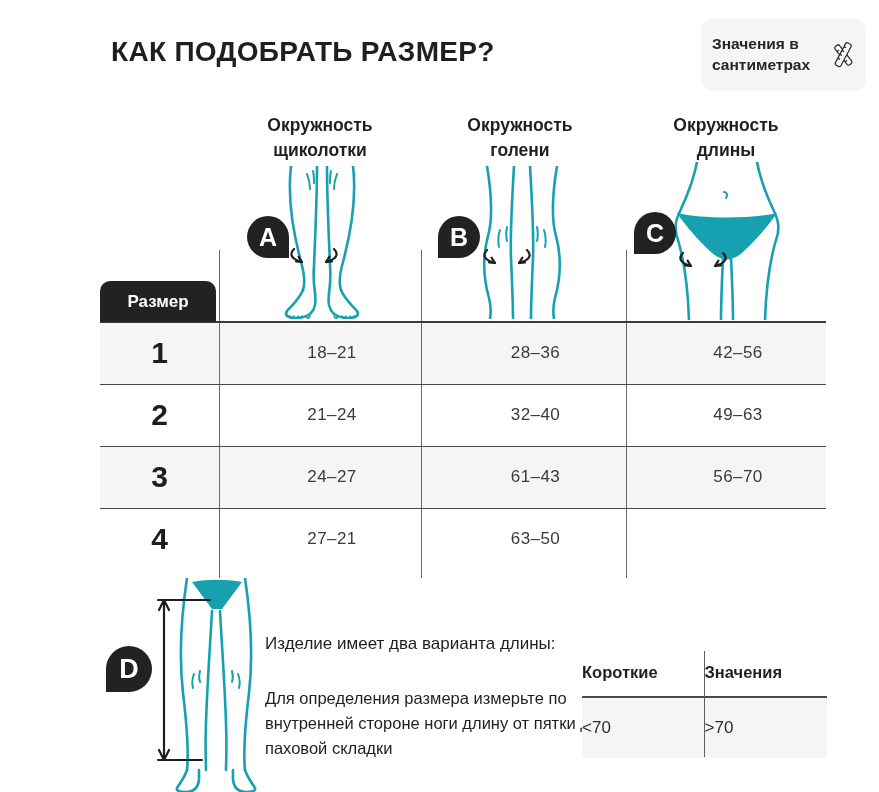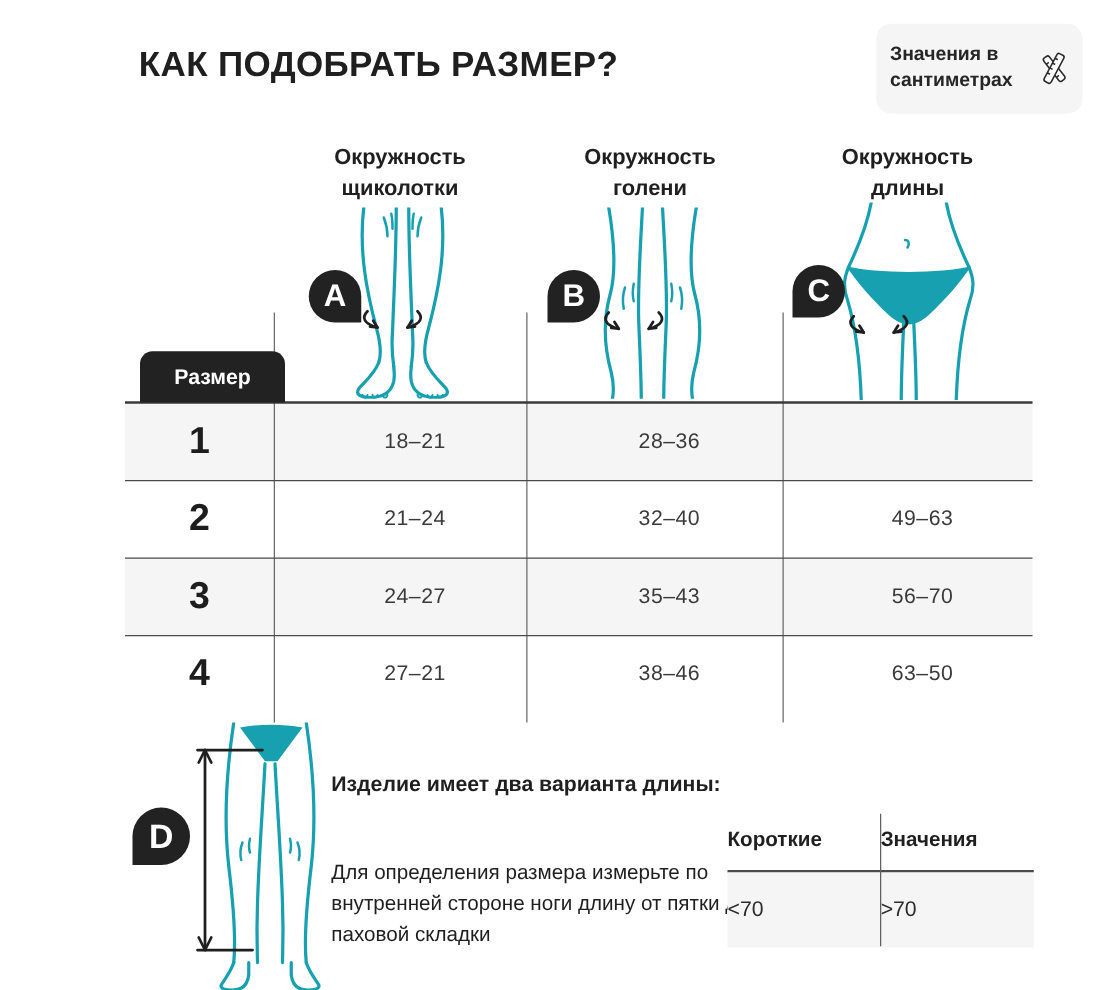--- a/index.html
+++ b/index.html
@@ -28,27 +28,27 @@
   .tail-br{border-radius:50% 50% 0 50%;}
   .tail-bl{border-radius:50% 50% 50% 0;}
   .marker.d{width:46px;height:46px;font-size:27px;}
   
   .stripe-row{left:100px;width:726px;height:62px;background:var(--stripe);}
   .vline{width:1px;top:250px;height:328px;background:#6a6a6a;}
   .hline{left:100px;width:726px;height:1px;background:#4a4a4a;}
   .hline.head{height:2px;background:#3b3b3b;}
   .size-chip{left:100px;top:281px;width:116px;height:41px;background:var(--ink);
              border-radius:10px 10px 0 0;color:#fff;font-weight:bold;font-size:17px;
-             display:flex;align-items:center;justify-content:center;margin-left:12px;}
+             display:flex;align-items:center;justify-content:center;}
   .trow{left:100px;width:726px;height:62px;display:grid;grid-template-columns:119px 202px 205px 200px;
         align-items:center;text-align:center;}
   .size-num{font-size:30px;font-weight:bold;color:#1d1d1d;}
   .cell-val{font-size:17px;color:#3a3a3a;letter-spacing:.4px;padding-left:24px;}
   
-  .bottom-heading{left:265px;top:618px;font-size:17px;font-weight:bold;text-align:right;}
+  .bottom-heading{left:265px;top:634px;font-size:17px;font-weight:normal;text-align:right;}
   .bottom-text{left:265px;top:686px;width:340px;font-size:16.5px;line-height:1.5;color:#1f1f1f;}
   .mini-table{left:582px;top:648px;width:245px;}
   .mini-head{display:grid;grid-template-columns:1fr 1fr;height:48px;align-items:center;
              font-weight:bold;font-size:16.5px;border-bottom:2px solid #4a4a4a;}
   .mini-vals{display:grid;grid-template-columns:1fr 1fr;height:60px;align-items:center;text-align:left;
              font-size:17px;background:var(--stripe);color:#2c2c2c;}
   .mini-div{position:absolute;left:122px;top:3px;width:1px;height:106px;background:#5f5f5f;}
   
   .st{stroke:var(--teal);stroke-width:2.6;fill:none;stroke-linecap:round;stroke-linejoin:round;}
   .tf{fill:var(--teal);stroke:none;}
@@ -179,37 +179,37 @@
   <div class="abs hline" style="top:508px;"></div>
 
   <div class="abs size-chip">
     <span>Размер</span>
   </div>
 
   <div class="abs trow" style="top:322px;">
     <span class="size-num">1</span>
     <span class="cell-val">18–21</span>
     <span class="cell-val">28–36</span>
+    <span class="cell-val">42–56</span>
   </div>
   <div class="abs trow" style="top:384px;">
     <span class="size-num">2</span>
     <span class="cell-val">21–24</span>
     <span class="cell-val">32–40</span>
     <span class="cell-val">49–63</span>
   </div>
   <div class="abs trow" style="top:446px;">
     <span class="size-num">3</span>
     <span class="cell-val">24–27</span>
-    <span class="cell-val">35–43</span>
+    <span class="cell-val">61–43</span>
     <span class="cell-val">56–70</span>
   </div>
   <div class="abs trow" style="top:508px;">
     <span class="size-num">4</span>
     <span class="cell-val">27–21</span>
-    <span class="cell-val">38–46</span>
     <span class="cell-val">63–50</span>
   </div>
 
   <svg class="abs" style="left:150px;top:578px;" width="132" height="214" viewBox="0 0 132 214">
     <path class="tf" d="M42,4 C58,1 76,1 92,4 L72,31 L62,31 Z"></path>
     <g class="st">
       <g>
         <path d="M37,0 C31,40 29,80 33,115 C37,148 39,172 37,192"></path>
         <path d="M37,192 C34,201 29,206 27,210 C26,213 30,214 36,214 C44,214 48,210 49,202 C49,198 49,195 49,192"></path>
         <path d="M62,33 C60,70 57,110 56,145 C55,172 56,184 56,192"></path>

